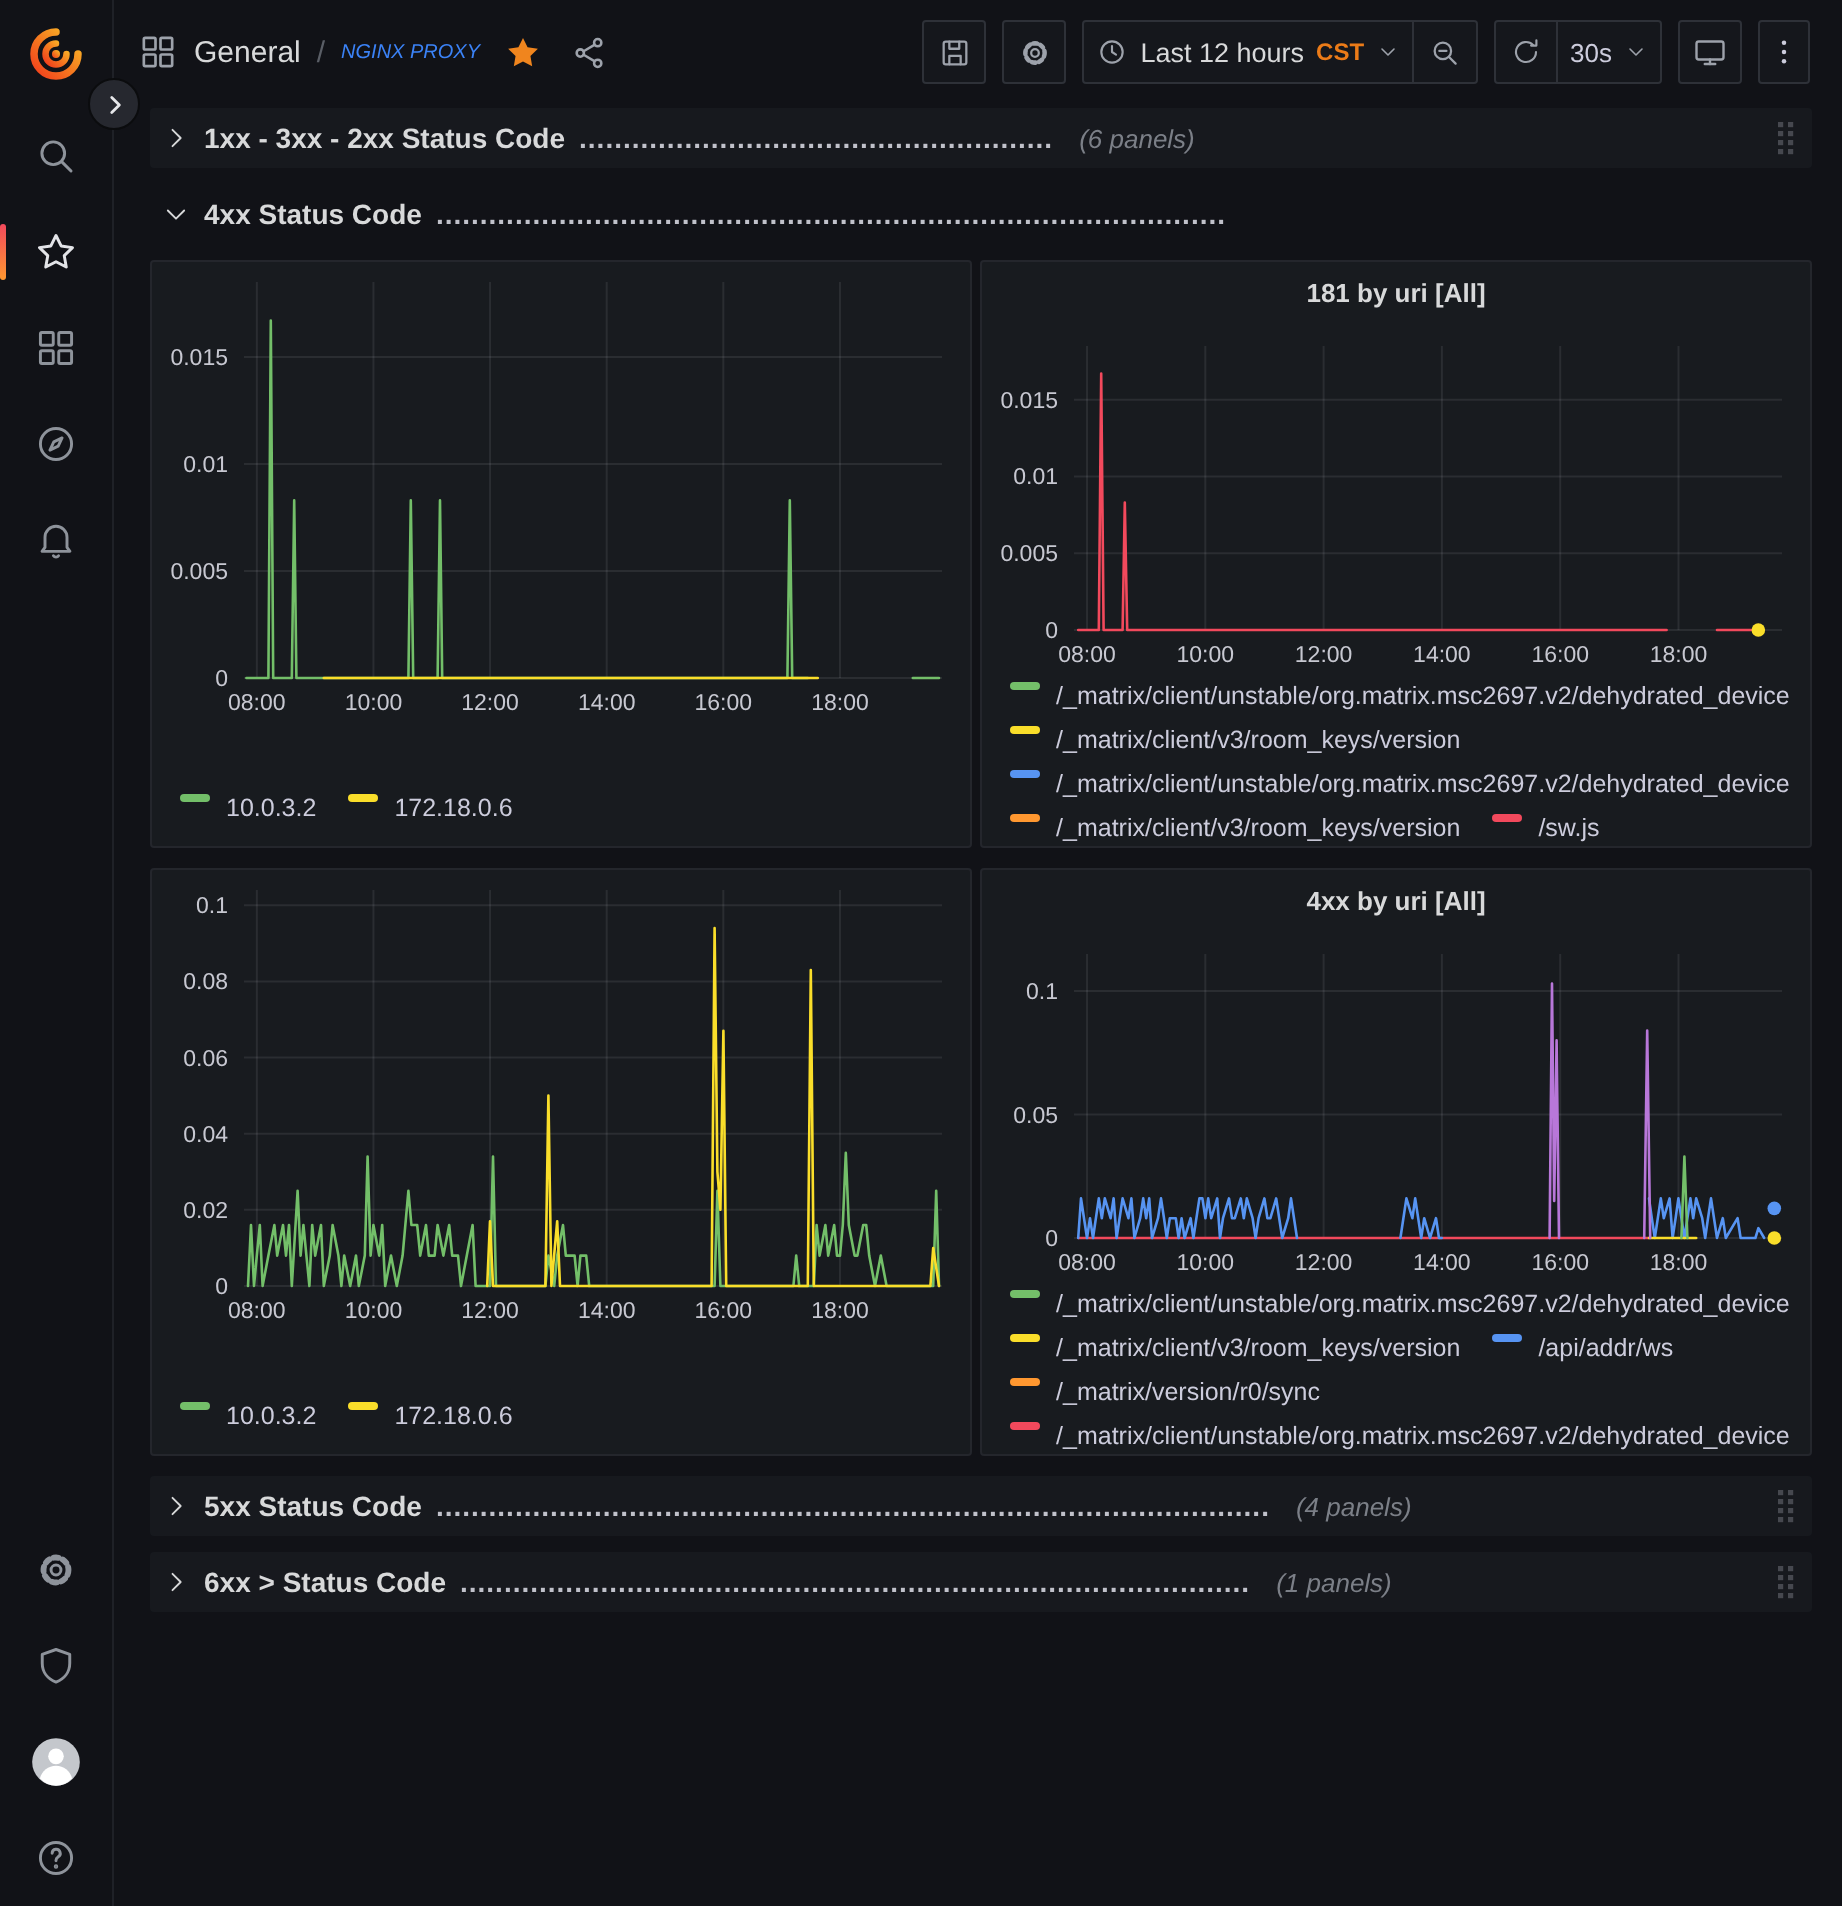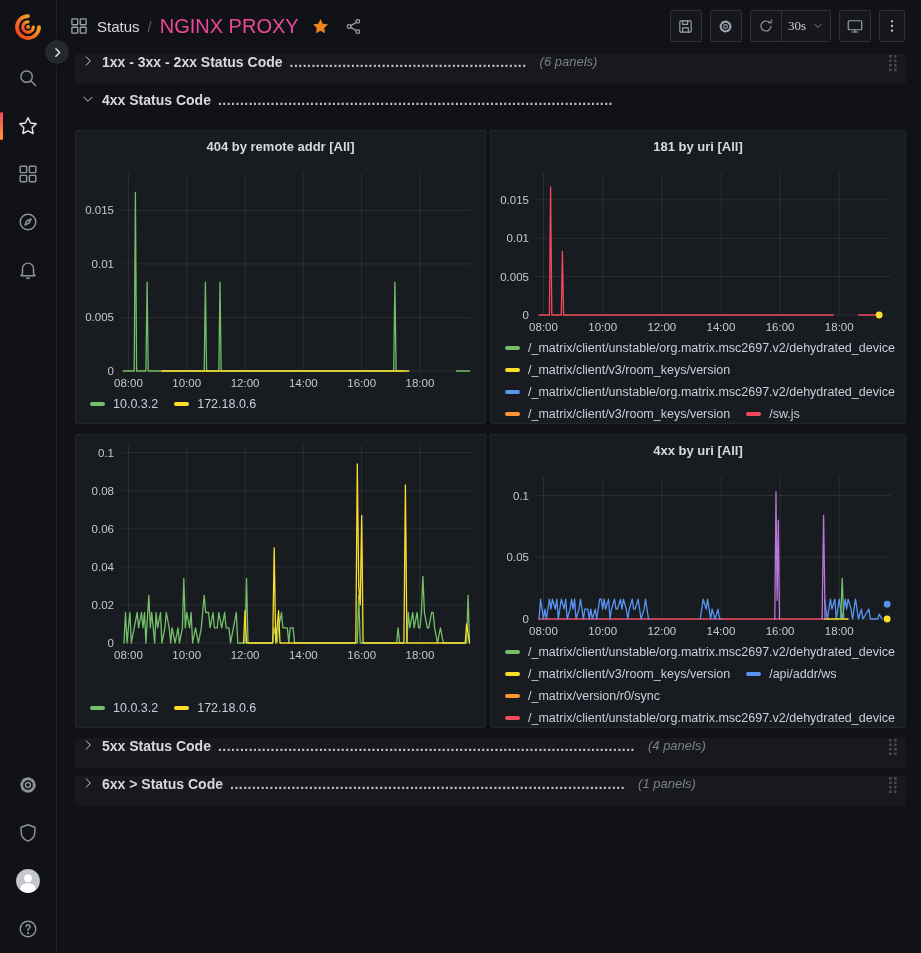--- a/index.html
+++ b/index.html
@@ -21,65 +21,65 @@
     background:#26282f; border:1px solid #0b0c0e; color:#d8d9dd; z-index:9; display:flex;
     align-items:center; justify-content:center; cursor:pointer; }
 
   .main { flex:1; display:flex; flex-direction:column; min-width:0; }
 
   
   .topbar { height:52px; display:flex; align-items:center; padding:0 16px 0 12px; gap:8px; }
   .crumbs { display:flex; align-items:center; gap:8px; flex:1; min-width:0; }
   .crumb-section { font-size:15px; color:#d8d9da; cursor:pointer; }
   .crumb-sep { font-size:15px; color:#5a5e66; }
-  .crumb-title { font-size:20px; color:#ec4899; }
+  .crumb-title { font-size:10px; color:#3b82f6;font-style:italic; }
   .icon { fill:none; stroke:#9da2ab; stroke-width:1.6; stroke-linecap:round; stroke-linejoin:round; }
   .tool-btn { height:32px; min-width:32px; padding:0 6px; background:#15171c; border:1px solid #2e3138;
     border-radius:2px; display:flex; align-items:center; justify-content:center; gap:6px; cursor:pointer;
     color:#ccccdc; font-size:13px; font-family:inherit; }
   .btn-group { display:flex; }
-  .btn-group .tool-btn + .tool-btn { border-left:none; border-top-left-radius:0; border-bottom-left-radius:0;font-family:Liberation Serif, serif; }
+  .btn-group .tool-btn + .tool-btn { border-left:none; border-top-left-radius:0; border-bottom-left-radius:0; }
   .btn-group .tool-btn:first-child { border-top-right-radius:0; border-bottom-right-radius:0; }
   .time-text { font-size:13.5px; color:#d8d9da; }
   .tz { color:#eb7b18; font-weight:700; font-size:12px; }
   .kebab-btn { min-width:26px; padding:0 2px; }
 
   
   .subbar { height:43px; display:flex; align-items:center; padding:0 16px 0 12px; gap:8px; }
   .chip { height:32px; display:flex; align-items:center; padding:0 12px; background:#15171c;
     border:1px solid #2e3138; border-radius:2px; font-size:13px; white-space:nowrap; }
   .label-chip span { color:#538ade; font-weight:700; }
   .value-chip { color:#d8d9da; gap:8px; cursor:pointer; font-size:14px; }
   .redacted { width:300px; padding:0; position:relative; background:#000; }
   .black-box { position:absolute; left:0; top:0; bottom:0; right:24px; background:#000; }
   .redacted .chev { position:absolute; right:4px; }
   .gap { width:8px; }
 
   
   .dashboard { flex:1; overflow:hidden; padding:2px 15px 0 18px; }
-  .row-header { height:30px; display:flex; align-items:flex-start; gap:7px; padding:0 8px 0 6px;
+  .row-header { height:30px; display:flex; align-items:center; gap:7px; padding:0 8px 0 6px;
     border-radius:2px; margin-bottom:8px; cursor:pointer; }
   .row-header.collapsed { background:#17191e; }
   .row-title { font-size:14px; font-weight:700; color:#d8d9da; white-space:nowrap; }
   .row-dots { font-size:14px; font-weight:700; color:#c0c1ca; letter-spacing:0.5px; overflow:hidden; white-space:nowrap; }
   .row-count { font-size:13px; font-style:italic; color:#7b7f87; margin-left:6px; white-space:nowrap; }
   .drag-handle { margin-left:auto; display:flex; opacity:.75; cursor:grab; }
   .chev-ic { stroke:#d8d9da; }
 
   .panel-grid { display:grid; grid-template-columns:1fr 1.012fr; gap:10px 4px; margin:0 0 10px 0; }
   .panel { height:294px; background:#181b1f; border:1px solid #24262c; border-radius:2px;
     display:flex; flex-direction:column; overflow:hidden; }
   .panel-title { height:32px; line-height:32px; text-align:center; font-size:13px; font-weight:700;
     color:#d8d9da; cursor:pointer; flex:0 0 auto; }
   .chart { flex:1; min-height:0; }
   .legend { flex:0 0 auto; padding:0 0 0 14px; font-size:12.5px; color:#ccccdc; overflow:hidden; }
   .legend.inline { height:30px; }
   .legend.list { height:86px; }
   .legend-row { display:flex; gap:16px; height:22px; align-items:center; white-space:nowrap; }
-  .legend-item { display:inline-flex; align-items:center; cursor:pointer; }
+  .legend-item { display:inline-flex; align-items:flex-start; cursor:pointer; }
   .swatch { display:inline-block; width:15px; height:4px; border-radius:2px; margin-right:8px; flex:0 0 auto; }
 </style>
 </head>
 <body>
 
 <div class="app">
 
   <aside class="sidebar">
     <div class="side-item logo">
       <svg width="30" height="30" viewBox="0 0 24 24">
@@ -163,21 +163,21 @@
   <div class="main">
 
     <header class="topbar">
       <div class="crumbs">
         <svg class="icon" width="20" height="20" viewBox="0 0 24 24">
           <rect x="3.5" y="3.5" width="7" height="7" rx="0.8"></rect>
             <rect x="13.5" y="3.5" width="7" height="7" rx="0.8"></rect>
           <rect x="3.5" y="13.5" width="7" height="7" rx="0.8"></rect>
             <rect x="13.5" y="13.5" width="7" height="7" rx="0.8"></rect>
         </svg>
-        <span class="crumb-section">Status</span>
+        <span class="crumb-section">General</span>
         <span class="crumb-sep">/</span>
         <span class="crumb-title">NGINX PROXY</span>
         <svg width="19" height="19" viewBox="0 0 24 24" style="margin-left:4px;">
           <path d="M12 2.5l2.9 5.9 6.5.9-4.7 4.6 1.1 6.5-5.8-3-5.8 3 1.1-6.5L2.6 9.3l6.5-.9z" fill="#f0851e"></path>
         </svg>
         <svg class="icon" width="19" height="19" viewBox="0 0 24 24" style="margin-left:6px;">
           <circle cx="17.5" cy="5.5" r="2.3"></circle>
             <circle cx="6.5" cy="12" r="2.3"></circle>
             <circle cx="17.5" cy="18.5" r="2.3"></circle>
           <path d="M8.6 10.9l6.8-4M8.6 13.1l6.8 4"></path>
@@ -191,20 +191,40 @@
             <path d="M8 20v-6h8v6"></path>
         </svg>
       </button>
       <button class="tool-btn">
         <svg class="icon" width="17" height="17" viewBox="0 0 24 24">
           <circle cx="12" cy="12" r="6.8" stroke-dasharray="2.7 2.4" stroke-width="3.2"></circle>
             <circle cx="12" cy="12" r="2.7"></circle>
         </svg>
       </button>
 
+      <div class="btn-group">
+        <button class="tool-btn">
+          <svg class="icon" width="16" height="16" viewBox="0 0 24 24">
+            <circle cx="12" cy="12" r="8"></circle>
+              <path d="M12 7.5V12l3 2"></path>
+          </svg>
+          <span class="time-text">Last 12 hours</span>
+          <span class="tz">CST</span>
+          <svg class="icon" width="12" height="12" viewBox="0 0 24 24">
+              <path d="M6 9l6 6 6-6"></path>
+            </svg>
+        </button>
+        <button class="tool-btn">
+          <svg class="icon" width="17" height="17" viewBox="0 0 24 24">
+            <circle cx="10.5" cy="10.5" r="5.8"></circle>
+              <path d="M15 15l4.5 4.5"></path>
+              <path d="M8 10.5h5"></path>
+          </svg>
+        </button>
+      </div>
 
       <div class="btn-group">
         <button class="tool-btn">
           <svg class="icon" width="16" height="16" viewBox="0 0 24 24">
             <path d="M19.5 12a7.5 7.5 0 1 1-2.2-5.3"></path>
               <path d="M19.8 3.2v4h-4"></path>
           </svg>
         </button>
         <button class="tool-btn">
           <span>30s</span>
@@ -259,21 +279,20 @@
       <div class="row-header">
         <svg class="icon chev-ic" width="14" height="14" viewBox="0 0 24 24">
             <path d="M5 9l7 7 7-7"></path>
           </svg>
         <span class="row-title">4xx Status Code</span>
         <span class="row-dots">..........................................................................................</span>
       </div>
 
       <div class="panel-grid" id="panels">
           <div class="panel">
-            <div class="panel-title">404 by remote addr [All]</div>
             <div class="chart"><svg width="409" height="230">
                 <line x1="52.414369256474515" y1="10" x2="52.414369256474515" y2="208" stroke="rgba(204,204,220,0.10)"></line>
                 <line x1="110.72681704260651" y1="10" x2="110.72681704260651" y2="208" stroke="rgba(204,204,220,0.10)"></line>
                 <line x1="169.0392648287385" y1="10" x2="169.0392648287385" y2="208" stroke="rgba(204,204,220,0.10)"></line>
                 <line x1="227.35171261487054" y1="10" x2="227.35171261487054" y2="208" stroke="rgba(204,204,220,0.10)"></line>
                 <line x1="285.6641604010025" y1="10" x2="285.6641604010025" y2="208" stroke="rgba(204,204,220,0.10)"></line>
                 <line x1="343.9766081871345" y1="10" x2="343.9766081871345" y2="208" stroke="rgba(204,204,220,0.10)"></line>
                 <line x1="46" y1="208" x2="395" y2="208" stroke="rgba(204,204,220,0.10)"></line>
                 <text x="38" y="212" text-anchor="end" fill="#c7c8d1" font-size="11.5">0</text>
                 <line x1="46" y1="154.48648648648648" x2="395" y2="154.48648648648648" stroke="rgba(204,204,220,0.10)"></line>

